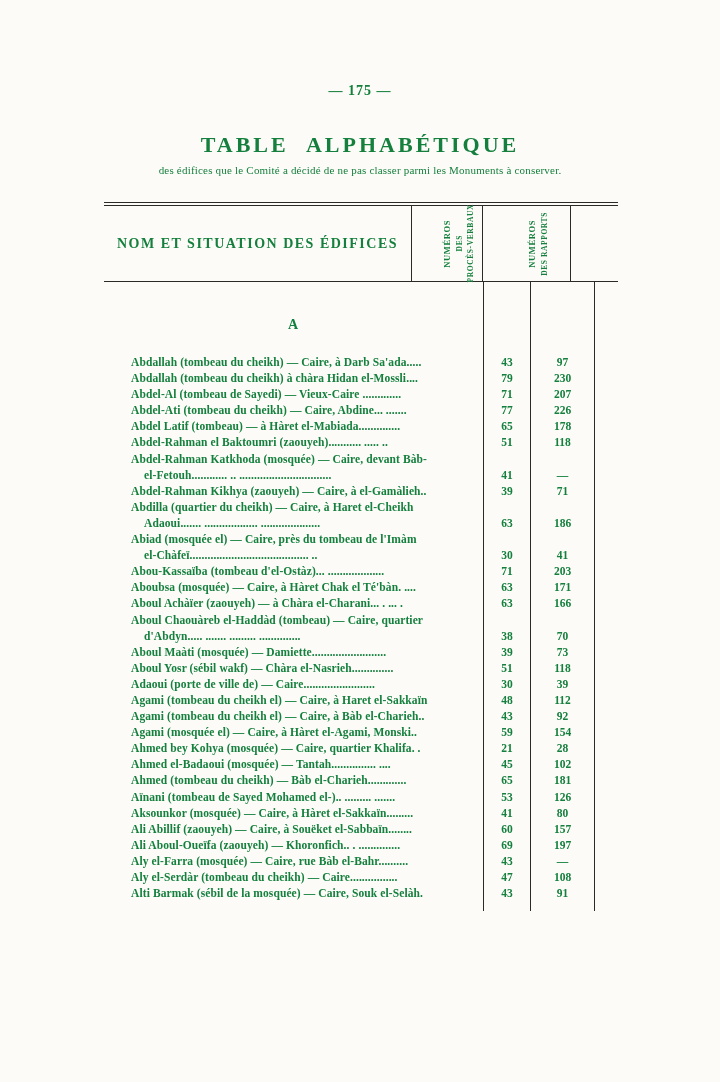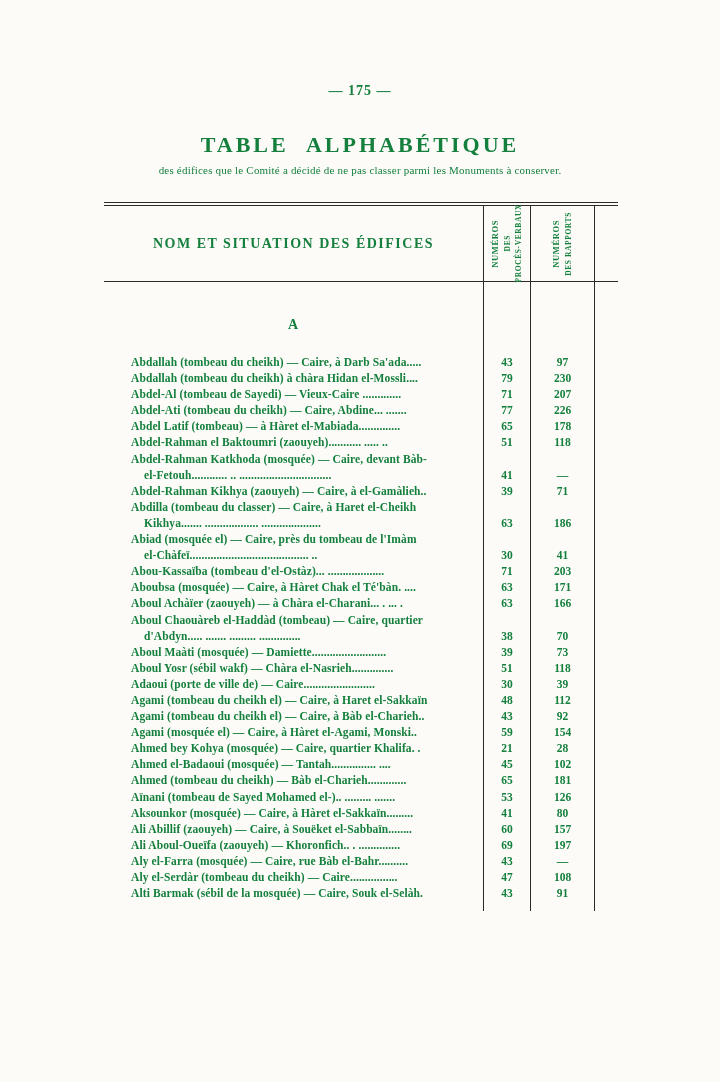--- a/index.html
+++ b/index.html
@@ -32,20 +32,21 @@
     position:absolute; left:104px; top:202px; width:514px;
   }
   .double-rule {
     height:4px;
     border-top:1.6px solid #2b2a27;
     border-bottom:1px solid #2b2a27;
   }
   .header-row {
     display:flex; height:76px;
     border-bottom:1.4px solid #2b2a27;
+    gap:24px;
   }
   .h-name {
     flex:1;
     display:flex; align-items:center; justify-content:center;
     font-size:14px; letter-spacing:1.5px; font-weight:600;
     border-right:1px solid #2b2a27;
   }
   .h-num {
     display:flex; align-items:center; justify-content:center;
     border-right:1px solid #2b2a27; gap:1px; padding:3px 0;
@@ -198,22 +199,22 @@
     <div class="cell-name">
             <div class="entry-line">Abdel-Rahman Kikhya (zaouyeh) — Caire, à el-Gamàlieh..</div>
           </div>
     <div class="cell-num cell-pv">39</div>
     <div class="cell-num cell-rap">71</div>
     <div class="gutter"></div>
   </div>
 
   <div class="entry-row">
     <div class="cell-name">
-            <div class="entry-line">Abdilla (tombeau du classer) — Caire, à Haret el-Cheikh</div>
-            <div class="entry-line cont">Kikhya....... .................. ....................</div>
+            <div class="entry-line">Abdilla (quartier du cheikh) — Caire, à Haret el-Cheikh</div>
+            <div class="entry-line cont">Adaoui....... .................. ....................</div>
           </div>
     <div class="cell-num cell-pv">63</div>
     <div class="cell-num cell-rap">186</div>
     <div class="gutter"></div>
   </div>
 
   <div class="entry-row">
     <div class="cell-name">
             <div class="entry-line">Abiad (mosquée el) — Caire, près du tombeau de l'Imàm</div>
             <div class="entry-line cont">el-Chàfeï........................................ ..</div>

